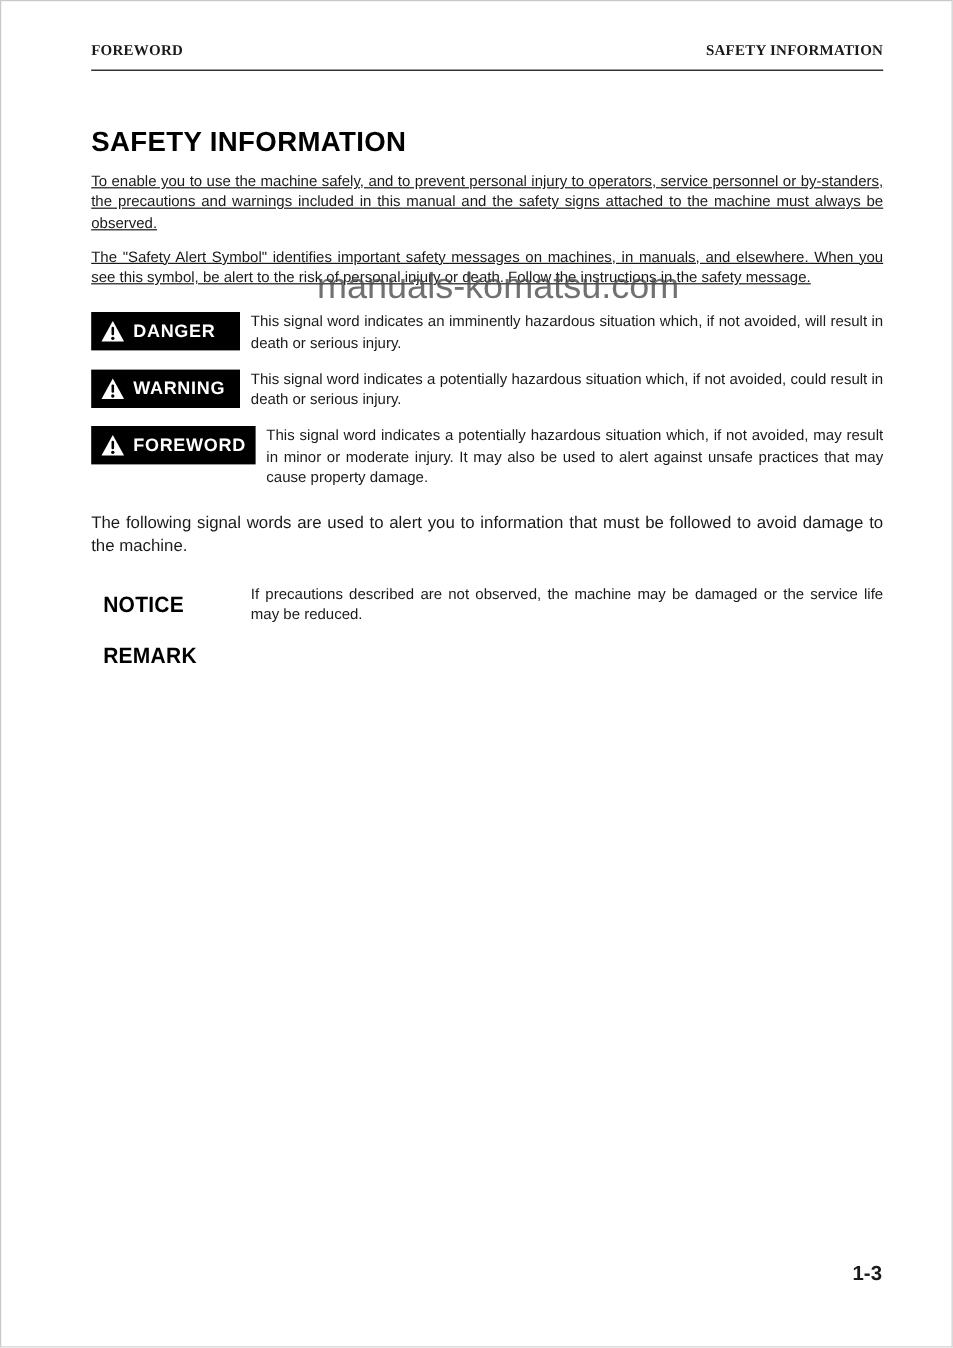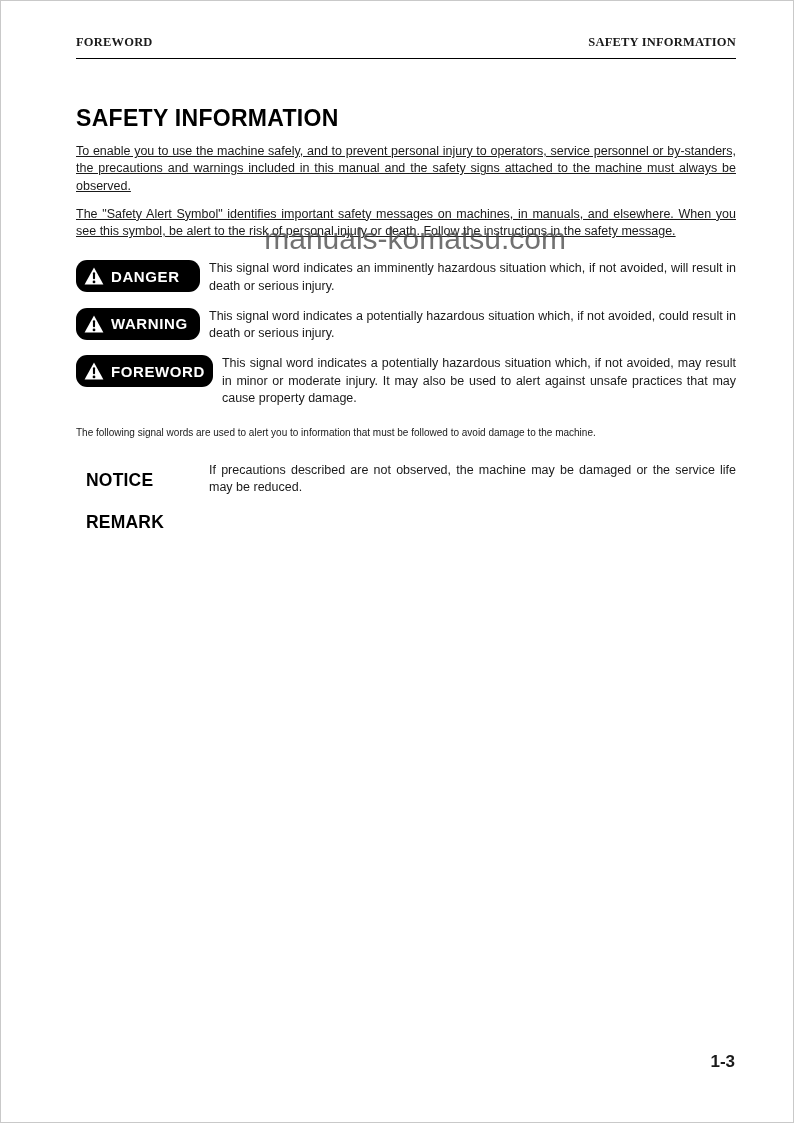--- a/index.html
+++ b/index.html
@@ -62,21 +62,20 @@
   }
   .signal-badge {
     flex: 0 0 124px;
     height: 26px;
     background: #000;
     color: #fff;
     display: flex;
     align-items: center;
     padding: 16px 8px;
     margin-right: 9px;
-    border-radius: 11px;
   }
   .signal-badge .tri-icon {
     display: inline-flex;
     margin-right: 7px;
     line-height: 0;
   }
   .signal-badge .badge-label {
     font-size: 15px;
     font-weight: bold;
     letter-spacing: 0.6px;
@@ -86,21 +85,21 @@
     flex: 1;
     font-size: 12.5px;
     line-height: 1.38;
     text-align: justify;
   }
 
   
   .machine-para {
     margin-top: 19px;
     margin-bottom: 22px;
-    font-size: 10px;
+    font-size: 14px;
     line-height: 1.38;
     text-align: justify;
   }
 
   
   .note-row {
     display: flex;
     align-items: center;
     margin-bottom: 15px;
   }

